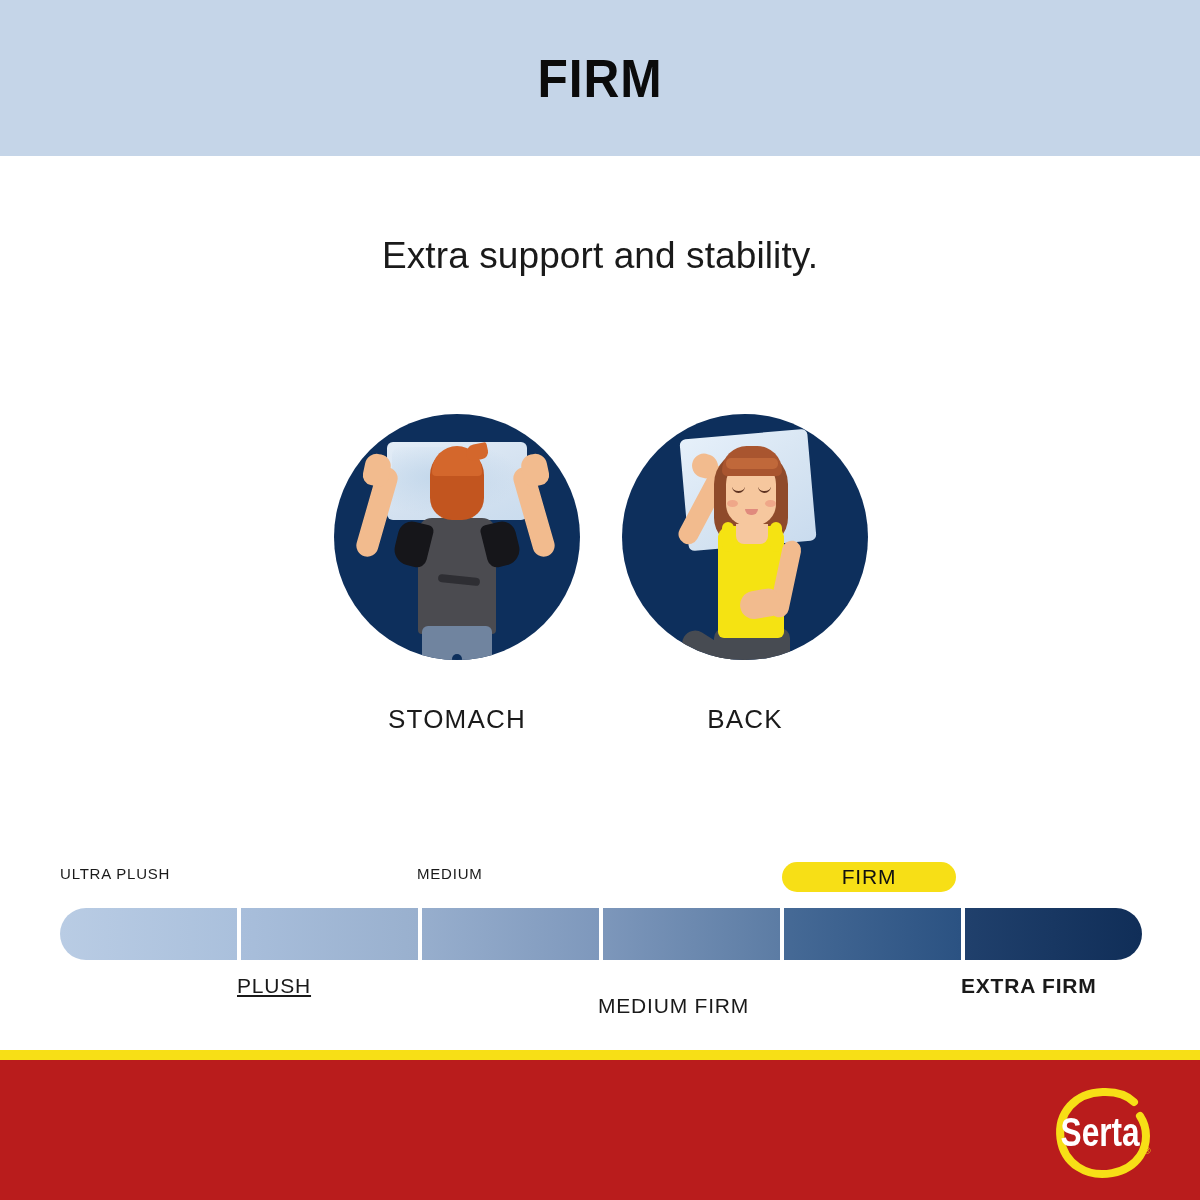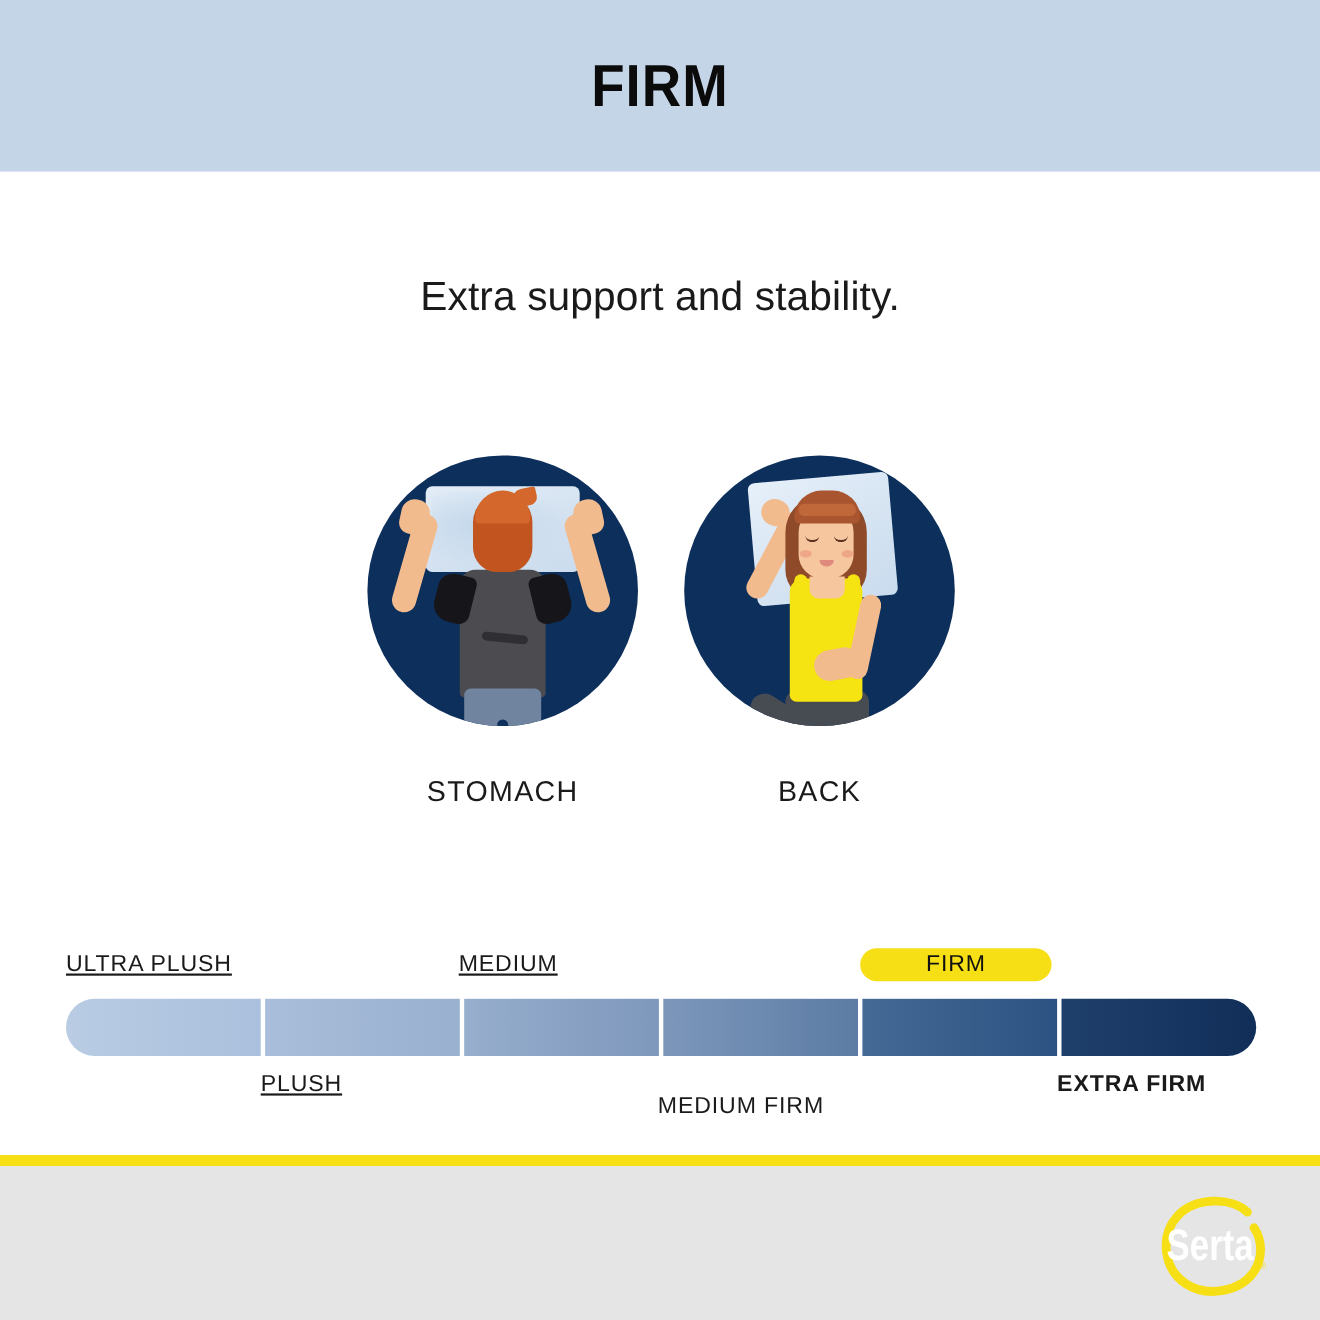--- a/index.html
+++ b/index.html
@@ -33,21 +33,21 @@
     font-size: 54px;
     letter-spacing: 1px;
     color: #0b0b0b;
     transform: scaleX(0.92);
   }
 
   
   .subtitle {
     position: absolute;
     left: 0;
-    top: 243px;
+    top: 229px;
     width: 1200px;
     text-align: center;
     color: #1a1a1a;
     font-size: 37px;
     line-height: 54px;
     font-weight: 400;
     letter-spacing: 0.1px;
   }
   .subtitle-line { display: block; }
 
@@ -371,25 +371,24 @@
     display: flex;
     align-items: center;
     justify-content: center;
     font-size: 21px;
     letter-spacing: 0.8px;
     color: #111;
   }
   .scale-label-top {
     position: absolute;
     top: 3px;
-    font-size: 21px;
+    font-size: 15px;
     letter-spacing: 0.8px;
     color: #1a1a1a;
     white-space: nowrap;
-    text-decoration: underline;
   }
   .scale-label-bot {
     position: absolute;
     top: 112px;
     font-size: 21px;
     letter-spacing: 0.8px;
     color: #1a1a1a;
     white-space: nowrap;
   }
   .scale-bar {
@@ -412,21 +411,21 @@
   .footer-stripe {
     position: absolute;
     left: 0; top: 1050px;
     width: 1200px; height: 10px;
     background: #f7df16;
   }
   .footer {
     position: absolute;
     left: 0; top: 1060px;
     width: 1200px; height: 140px;
-    background: #e5e5e5;
+    background: #b91c1c;
   }
   .logo {
     position: absolute;
     right: 42px;
     top: 22px;
     width: 110px;
     height: 100px;
   }
   .logo svg { display: block; }
 </style>

